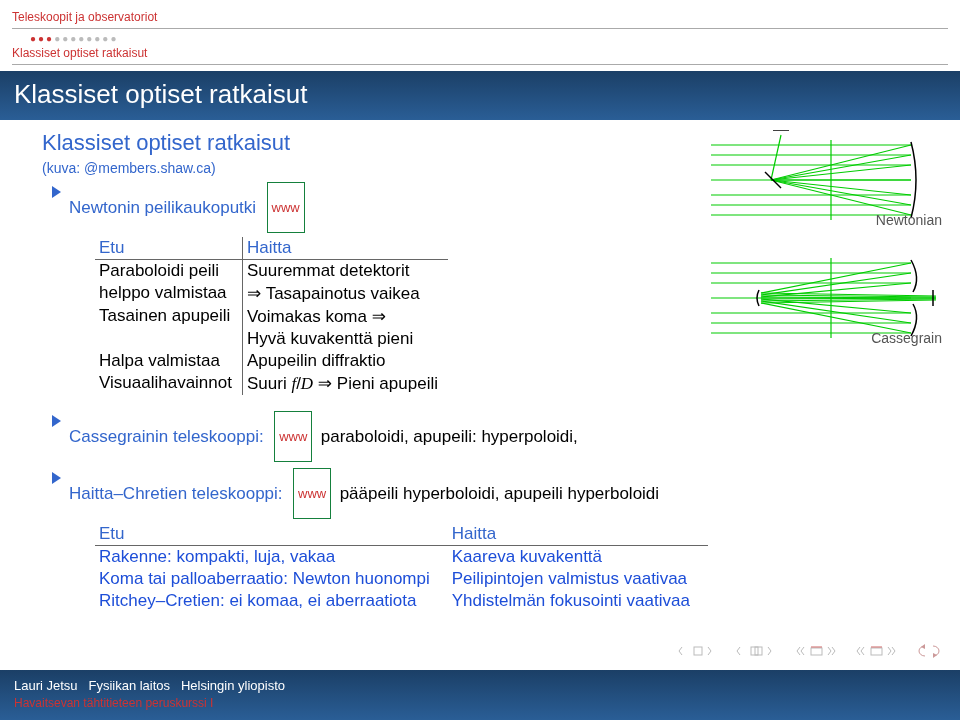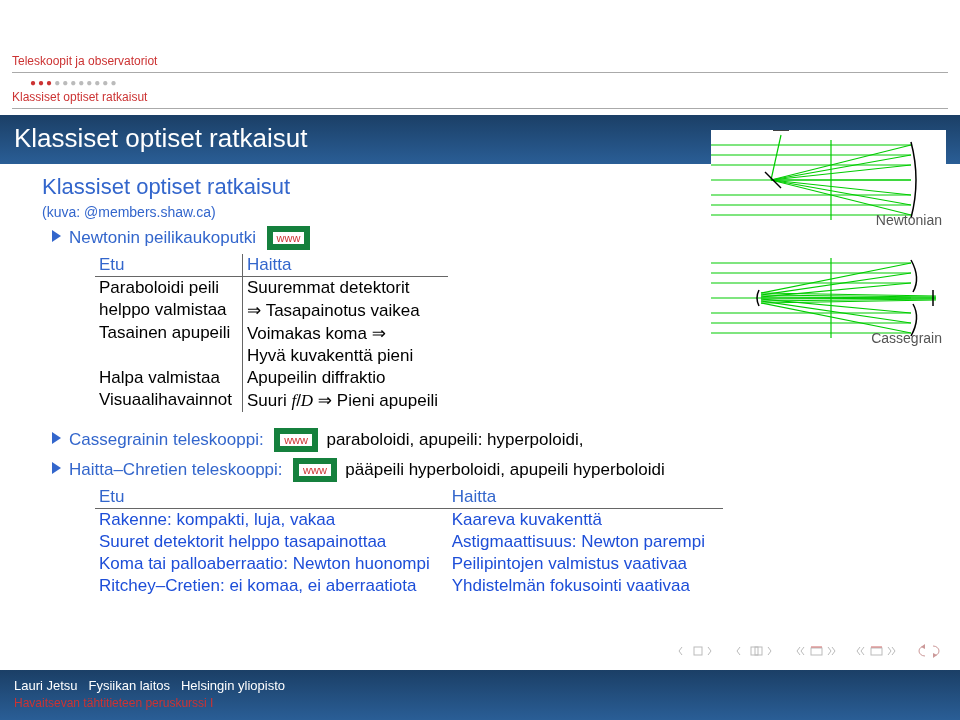--- a/index.html
+++ b/index.html
@@ -8,21 +8,20 @@
     height: 720px;
     background: #fff;
     font-family: Arial, Helvetica, sans-serif;
     position: relative;
     overflow: hidden;
   }
   .top-nav {
     padding: 8px 12px 2px 12px;
     font-size: 12px;
     color: #cc3333;
-    margin-top: 44px;
   }
   .top-nav .line { padding: 2px 0; }
   .hr { border-bottom: 1px solid #aaa; margin: 2px 0 4px 0; }
   .title-bar {
     padding: 8px 14px 10px 14px;
     font-size: 26px;
     color: #fff;
     background: linear-gradient(#1b3f66, #2a5e96);
   }
   .content {
@@ -44,24 +43,24 @@
   .tri {
     width: 0; height: 0;
     border-top: 6px solid transparent;
     border-bottom: 6px solid transparent;
     border-left: 9px solid #3366cc;
     margin-right: 8px; margin-top: 4px;
   }
   .bullet-text { color: #3366cc; font-size: 17px; text-align: center; }
   .www-box {
     display: inline-block;
-    border: 6px solid #15803d;
+    border: 1px solid #15803d;
     color: #cc3333;
-    font-size: 11px;
-    padding: 0 4px;
+    font-size: 13px;
+    padding: 17px 4px;
     margin-left: 6px;
     vertical-align: 1px;
   }
   table.t1 {
     border-collapse: collapse;
     margin: 4px 0 10px 26px;
     font-size: 17px;
   }
   table.t1 td {
     border: none;
@@ -221,24 +220,20 @@
         <span class="after">pääpeili hyperboloidi, apupeili hyperboloidi</span>
         <table class="t2">
           <tbody>
               <tr class="hdr">
             <td>Etu</td>
             <td>Haitta</td>
           </tr>
           <tr>
                 <td>Rakenne: kompakti, luja, vakaa</td>
                 <td>Kaareva kuvakenttä</td>
-              </tr>
-          <tr>
-                <td>Suuret detektorit helppo tasapainottaa</td>
-                <td>Astigmaattisuus: Newton parempi</td>
               </tr>
           <tr>
                 <td>Koma tai palloaberraatio: Newton huonompi</td>
                 <td>Peilipintojen valmistus vaativaa</td>
               </tr>
           <tr>
                 <td>Ritchey–Cretien: ei komaa, ei aberraatiota</td>
                 <td>Yhdistelmän fokusointi vaativaa</td>
               </tr>
         </tbody>

